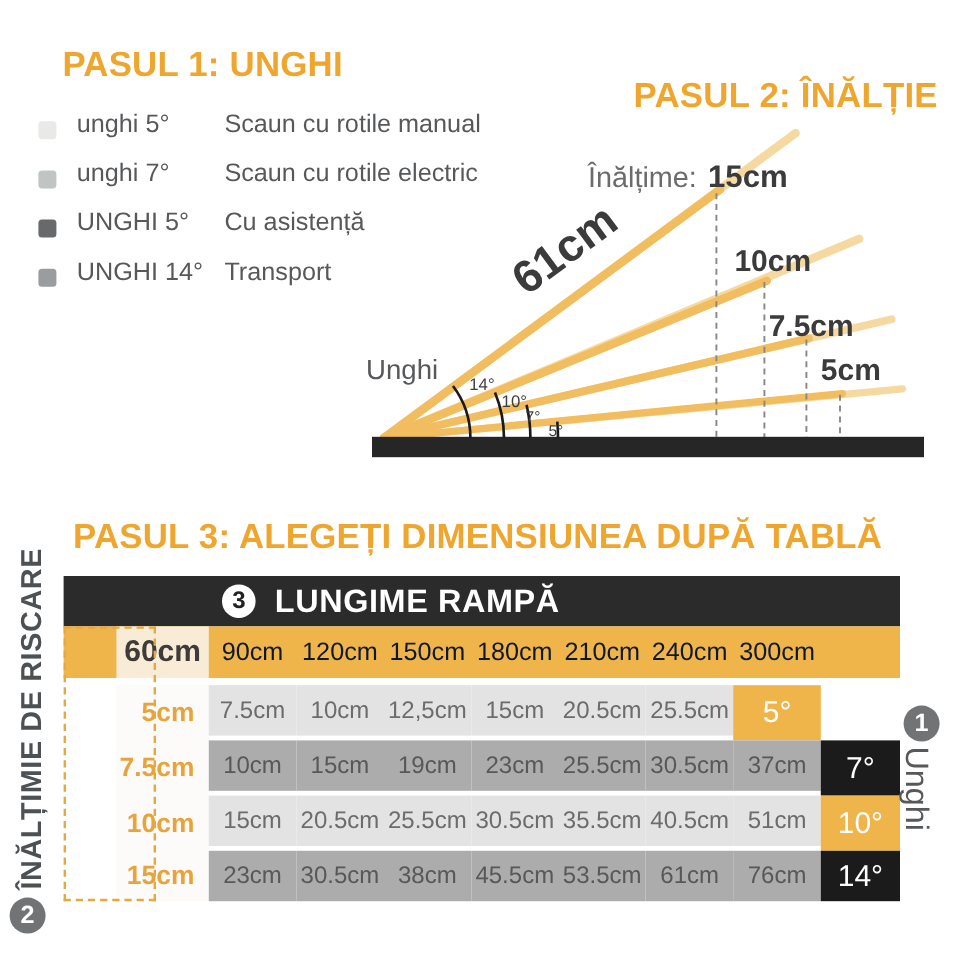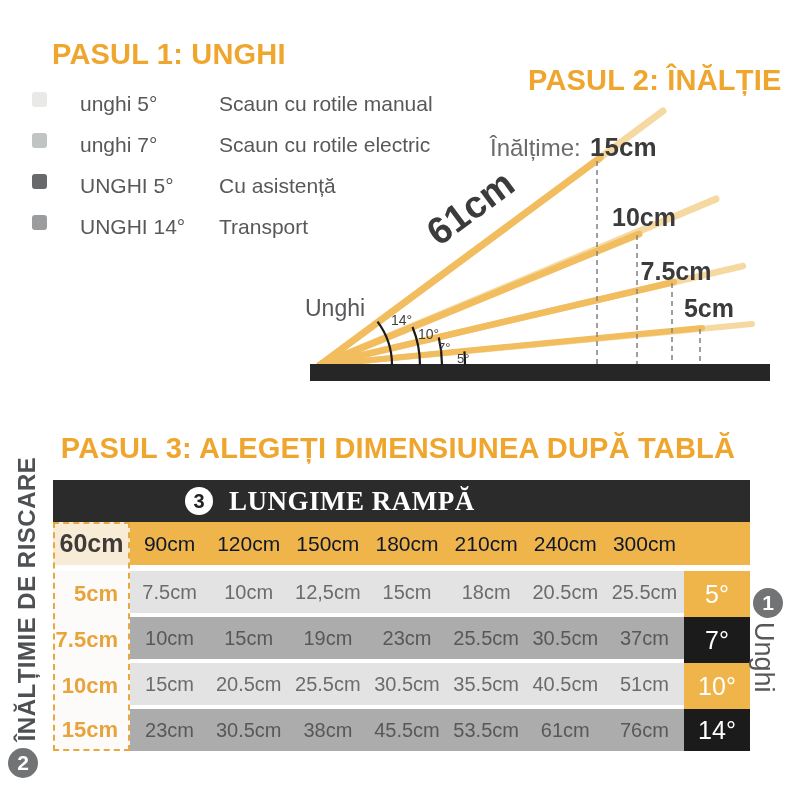--- a/index.html
+++ b/index.html
@@ -3,37 +3,37 @@
 <meta charset="utf-8">
 <style>
   html,body{margin:0;padding:0;}
   body{width:800px;height:800px;background:#ffffff;overflow:hidden;
        font-family:"Liberation Sans",sans-serif;position:relative;}
   .abs{position:absolute;}
   .step-title{font-weight:bold;font-size:29px;color:#EFA62E;white-space:nowrap;letter-spacing:0.2px;}
 
   
   #legend{left:30px;top:92px;}
-  .leg-row{display:flex;align-items:flex-start;height:24px;margin-bottom:17px;gap:16px;}
+  .leg-row{display:flex;align-items:flex-end;height:24px;margin-bottom:17px;}
   .leg-sq{width:15px;height:15px;border-radius:3px;margin-left:2px;flex:0 0 15px;}
   .sw0{background:#E9E9E7;} .sw1{background:#C0C4C3;} .sw2{background:#67696B;} .sw3{background:#9A9C9E;}
   .leg-label{margin-left:17px;width:123px;font-size:21px;color:#57585A;}
   .leg-desc{font-size:21px;color:#57585A;}
 
   
   #diagram{left:0;top:0;}
 
   
   #table{left:53px;top:480px;width:697px;}
   .tbar{height:42px;background:#2B2B2B;display:flex;align-items:center;}
   .tbadge{width:28px;height:28px;border-radius:50%;background:#ffffff;color:#222;
           font-weight:bold;font-size:20px;display:flex;align-items:center;justify-content:center;
           margin-left:132px;}
-  .tbar-title{color:#ffffff;font-weight:bold;font-size:27px;margin-left:16px;letter-spacing:0.5px;font-family:Liberation Serif, serif;}
-  .grid-row{display:grid;grid-template-columns:77px repeat(7,1fr) 66px;}
+  .tbar-title{color:#ffffff;font-weight:bold;font-size:27px;margin-left:16px;letter-spacing:0.5px;}
+  .grid-row{display:grid;grid-template-columns:77px repeat(7,1fr) 66px;padding-left:44px;}
   .orange-row{height:43px;background:#EFB54A;}
   .corner-cell{background:#F8ECD7;color:#3F3B3A;font-weight:bold;font-size:25px;
                display:flex;align-items:center;justify-content:center;}
   .len-cell{color:#0f172a;font-size:21px;display:flex;align-items:center;justify-content:center;}
   .gap6{height:6px;background:#ffffff;}
   .body-row{height:46px;background:#ffffff;}
   .body-row.last{height:42px;}
   .h-cell{height:46px;background:#FCFBF9;color:#E8A43C;font-weight:bold;font-size:22px;
           display:flex;align-items:center;justify-content:flex-end;padding-right:12px;box-sizing:border-box;}
   .body-row.last .h-cell{height:42px;}
@@ -144,21 +144,20 @@
   </div>
 
   <div class="gap6"></div>
 
   <div class="grid-row body-row row-light">
     <div class="h-cell">5cm</div>
     <div class="v-cell">7.5cm</div>
     <div class="v-cell">10cm</div>
     <div class="v-cell">12,5cm</div>
     <div class="v-cell">15cm</div>
-    <div class="v-cell">18cm</div>
     <div class="v-cell">20.5cm</div>
     <div class="v-cell">25.5cm</div>
     <div class="a-cell a-orange">5°</div>
   </div>
 
   <div class="grid-row body-row row-dark">
     <div class="h-cell">7.5cm</div>
     <div class="v-cell">10cm</div>
     <div class="v-cell">15cm</div>
     <div class="v-cell">19cm</div>

